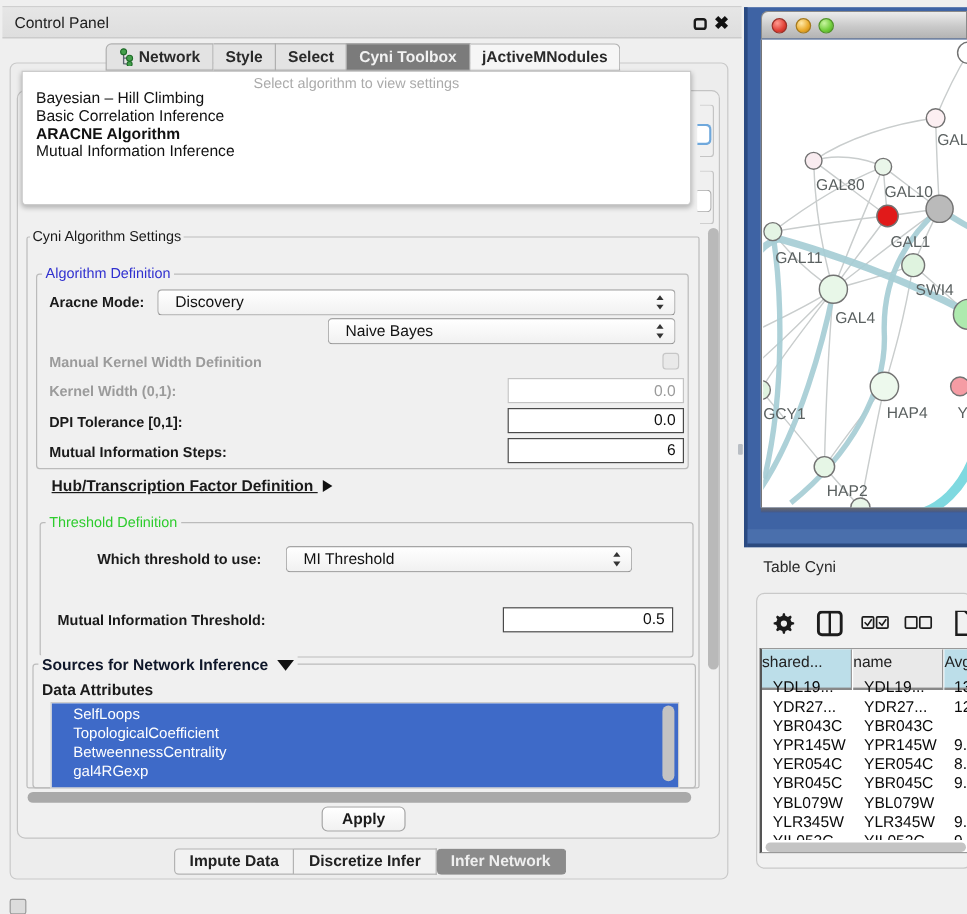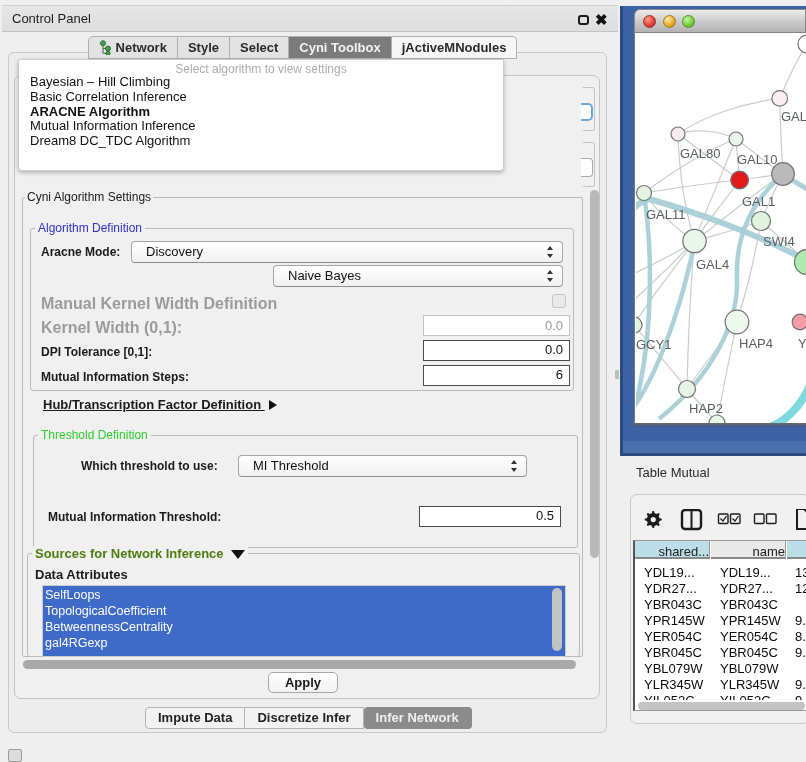--- a/index.html
+++ b/index.html
@@ -22,31 +22,31 @@
   padding:0 10px; line-height:21px; white-space:nowrap; }
 #toptabs .tab.first { border-left:1px solid #b0b0b0; border-radius:5px 0 0 0; }
 #toptabs .tab.last { border-radius:0 5px 0 0; background:#f6f6f6; }
 #toptabs .tab.sel { background:#7b7b7b; color:#f2f2f2; }
 
 
 #dock { left:8px; top:52px; width:599px; height:681px; border:1px solid #c9c9c9; border-radius:6px; background:#ededed; }
 #panel { left:14px; top:75px; width:586px; height:624px; border:1px solid #c4c4c4; border-radius:7px; background:#f0f0f0; }
 
 
-#popup { left:18px; top:59px; width:486px; height:112px; background:#ffffff;
+#popup { left:18px; top:59px; width:558px; height:112px; background:#ffffff;
   border:1px solid #cccccc; border-radius:0 0 4px 4px;
   box-shadow:0 2px 4px rgba(0,0,0,0.25); z-index:50; font-size:13px; color:#111; }
 #popup .ph { text-align:center; color:#ababab; font-size:12px; padding-top:2px; height:15px; }
 #popup .it { padding-left:11px; line-height:14.8px; white-space:nowrap; }
 
 
 .grp { position:absolute; border:1px solid #bbbbbb; border-radius:3px; }
 .grp > span { position:absolute; top:-8px; left:4px; background:#f0f0f0; padding:0 3px; font-size:12px; white-space:nowrap; }
 .lblb { position:absolute; font-size:12px; font-weight:bold; color:#1a1a1a; white-space:nowrap; }
-.lblg { position:absolute; font-size:16px; font-weight:bold; color:#9b9b9b; white-space:nowrap; }
+.lblg { position:absolute; font-size:12px; font-weight:bold; color:#9b9b9b; white-space:nowrap; }
 
 
 .combo { position:absolute; background:linear-gradient(#ffffff,#f1f1f1); border:1px solid #a5a5a5; border-bottom-color:#8f8f8f; border-radius:4px;
   font-size:13px; color:#111; padding-left:14px; }
 .combo .arr { position:absolute; right:8px; top:0; bottom:0; width:8px; }
 .combo .arr:before { content:""; position:absolute; left:1px; top:4px; width:0; height:0; border:3px solid transparent; border-top:none; border-bottom:4px solid #333; }
 .combo .arr:after  { content:""; position:absolute; left:1px; top:12px; width:0; height:0; border:3px solid transparent; border-bottom:none; border-top:4px solid #333; }
 
 
 .field { position:absolute; background:#ffffff; font-size:13px; text-align:right; padding-right:6px; color:#111; }
@@ -76,22 +76,22 @@
   border:1px solid #8a8a8a; border-bottom:1px solid #848484; border-radius:6px 0 0 0; }
 .light { position:absolute; top:5.5px; width:13px; height:13px; border-radius:50%; }
 #canvas { left:0; top:24px; width:172px; height:390px; background:#ffffff; border-left:1px solid #777; }
 #winshadow { left:634px; top:423px; width:172px; height:4px; background:linear-gradient(#6a6a6a,#43598c); }
 
 #tp-label { left:636px; top:465px; font-size:13px; color:#2a2a2a; }
 #tablepanel { left:630px; top:494px; width:180px; height:230px; background:#f1f1f1; border:1px solid #c9c9c9; border-radius:7px; }
 
 
 #tbl { left:633px; top:540px; width:173px; height:171px; background:#ffffff; border-left:2px solid #555; border-top:1px solid #999; border-bottom:1px solid #999; overflow:hidden; font-size:13px; }
-.hcell { position:absolute; top:0; height:18px; border-right:1px solid #9a9a9a; border-bottom:2px solid #888;
-  text-align:right; line-height:21px; color:#222; }
+.hcell { position:absolute; top:0; height:34px; border-right:1px solid #9a9a9a; border-bottom:2px solid #888;
+  text-align:left; line-height:21px; color:#222; }
 .trow { position:absolute; color:#0a0a0a; line-height:16px; white-space:nowrap; }
 </style>
 </head>
 <body>
 
 <div id="titlebar" class="abs">Control Panel</div>
 <div id="floatbtn" class="abs"></div>
 <div id="closebtn" class="abs">✖</div>
 
 <div id="dock" class="abs"></div>
@@ -146,26 +146,26 @@
       <span style="color:#2ecc2e;">Threshold Definition</span>
     </div>
 
   <div class="lblb" style="left:81px; top:459px;">Which threshold to use:</div>
   <div class="combo" style="left:238px; top:455px; width:289px; height:22px; line-height:20px;">MI Threshold<div class="arr"></div></div>
 
   <div class="lblb" style="left:48px; top:510px;">Mutual Information Threshold:</div>
   <div class="field en" style="left:419px; top:506px; width:142px; height:21px; line-height:18px;">0.5</div>
 
   <div class="grp" style="left:27px; top:553px; width:553px; height:104px;">
-      <span style="color:#4d7c0f; font-weight:bold; font-size:13px;">Sources for Network Inference <span style="display:inline-block; width:0; height:0; border:7px solid transparent; border-top:9px solid #111; vertical-align:-8px; margin-left:4px;"></span></span>
+      <span style="color:#0f172a; font-weight:bold; font-size:13px;">Sources for Network Inference <span style="display:inline-block; width:0; height:0; border:7px solid transparent; border-top:9px solid #111; vertical-align:-8px; margin-left:4px;"></span></span>
     </div>
   <div class="lblb" style="left:35px; top:567px; font-size:13px;">Data Attributes</div>
 
   <div class="abs" style="left:42px; top:585px; width:524px; height:72px; background:#ffffff; border:1px solid #cccccc; overflow:hidden;">
-    <div style="position:absolute; left:0; top:0; width:532px; height:80px; background:#3e6ac8; color:#ffffff; font-size:12.5px; line-height:16px; padding:1px 0 0 2px;">
+    <div style="position:absolute; left:0; top:0; width:532px; height:80px; background:#3e6ac8; color:#ffffff; font-size:12.5px; line-height:16px; padding:1px 0 0 18px;">
       SelfLoops<br>TopologicalCoefficient<br>BetweennessCentrality<br>gal4RGexp
     </div>
     <div class="sb-thumb" style="left:509px; top:2px; width:10px; height:63px; background:#c3c3c3;"></div>
   </div>
 
   <div class="sb-thumb" style="left:590px; top:190px; width:9px; height:368px;"></div>
   <div class="sb-thumb" style="left:23px; top:660px; width:553px; height:9px; background:#a9a9a9;"></div>
 
   <div id="applybtn" class="abs">Apply</div>
 </div>
@@ -174,21 +174,20 @@
 <div class="abs" style="left:581px; top:103px; width:12px; height:18px; border:2.5px solid #6fa8dc; border-left:none; border-radius:0 5px 5px 0; background:#fff;"></div>
 <div class="abs" style="left:583px; top:142px; width:12px; height:45px; border:1px solid #c4c4c4; border-left:none; border-radius:0 3px 3px 0;"></div>
 <div class="abs" style="left:581px; top:158px; width:12px; height:19px; border:1px solid #aaa; border-left:none; border-radius:0 4px 4px 0; background:#fff;"></div>
 
 <div id="popup" class="abs">
   <div class="ph">Select algorithm to view settings</div>
   <div class="it">Bayesian – Hill Climbing</div>
   <div class="it">Basic Correlation Inference</div>
   <div class="it" style="font-weight:bold;">ARACNE Algorithm</div>
   <div class="it">Mutual Information Inference</div>
-  <div class="it">Dream8 DC_TDC Algorithm</div>
 </div>
 
 <div id="bottabs" class="abs">
   <div class="tab first">Impute Data</div>
   <div class="tab">Discretize Infer</div>
   <div class="tab sel">Infer Network</div>
 </div>
 
 <div class="abs" style="left:615px; top:370px; width:4px; height:9px; background:#b9bec4; border-radius:1px;"></div>
 
@@ -270,21 +269,21 @@
         <text x="1" y="316">GCY1</text>
         <text x="104" y="315">HAP4</text>
         <text x="163" y="315">Y</text>
         <text x="54" y="380">HAP2</text>
       </g>
     </svg>
   </div>
 </div>
 <div id="winshadow" class="abs"></div>
 
-<div id="tp-label" class="abs">Table Mutual</div>
+<div id="tp-label" class="abs">Table Cyni</div>
 <div id="tablepanel" class="abs"></div>
 
 <svg class="abs" style="left:644px; top:509px;" width="162" height="22" viewBox="0 0 162 22">
   <g fill="#1c1c1c">
     <path d="M 8.5,2 L 10,2 L 10.6,4.3 A 5,5 0 0 1 12.6,5.1 L 14.7,4 L 15.8,5.1 L 14.7,7.2 A 5,5 0 0 1 15.5,9.2 L 17.8,9.8 L 17.8,11.3 L 15.5,11.9 A 5,5 0 0 1 14.7,13.9 L 15.8,16 L 14.7,17.1 L 12.6,16 A 5,5 0 0 1 10.6,16.8 L 10,19.1 L 8.5,19.1 L 7.9,16.8 A 5,5 0 0 1 5.9,16 L 3.8,17.1 L 2.7,16 L 3.8,13.9 A 5,5 0 0 1 3,11.9 L 0.7,11.3 L 0.7,9.8 L 3,9.2 A 5,5 0 0 1 3.8,7.2 L 2.7,5.1 L 3.8,4 L 5.9,5.1 A 5,5 0 0 1 7.9,4.3 Z M 9.25,8 A 2.6,2.6 0 1 0 9.25,13.2 A 2.6,2.6 0 1 0 9.25,8 Z" fill-rule="evenodd"></path>
   </g>
   <rect x="38" y="1" width="19" height="19" rx="3" fill="none" stroke="#1c1c1c" stroke-width="2.4"></rect>
   <line x1="47.5" y1="1" x2="47.5" y2="20" stroke="#1c1c1c" stroke-width="2"></line>
   <g fill="none" stroke="#1c1c1c" stroke-width="1.4">
     <rect x="74.5" y="5" width="9.5" height="9.5" rx="1"></rect>

